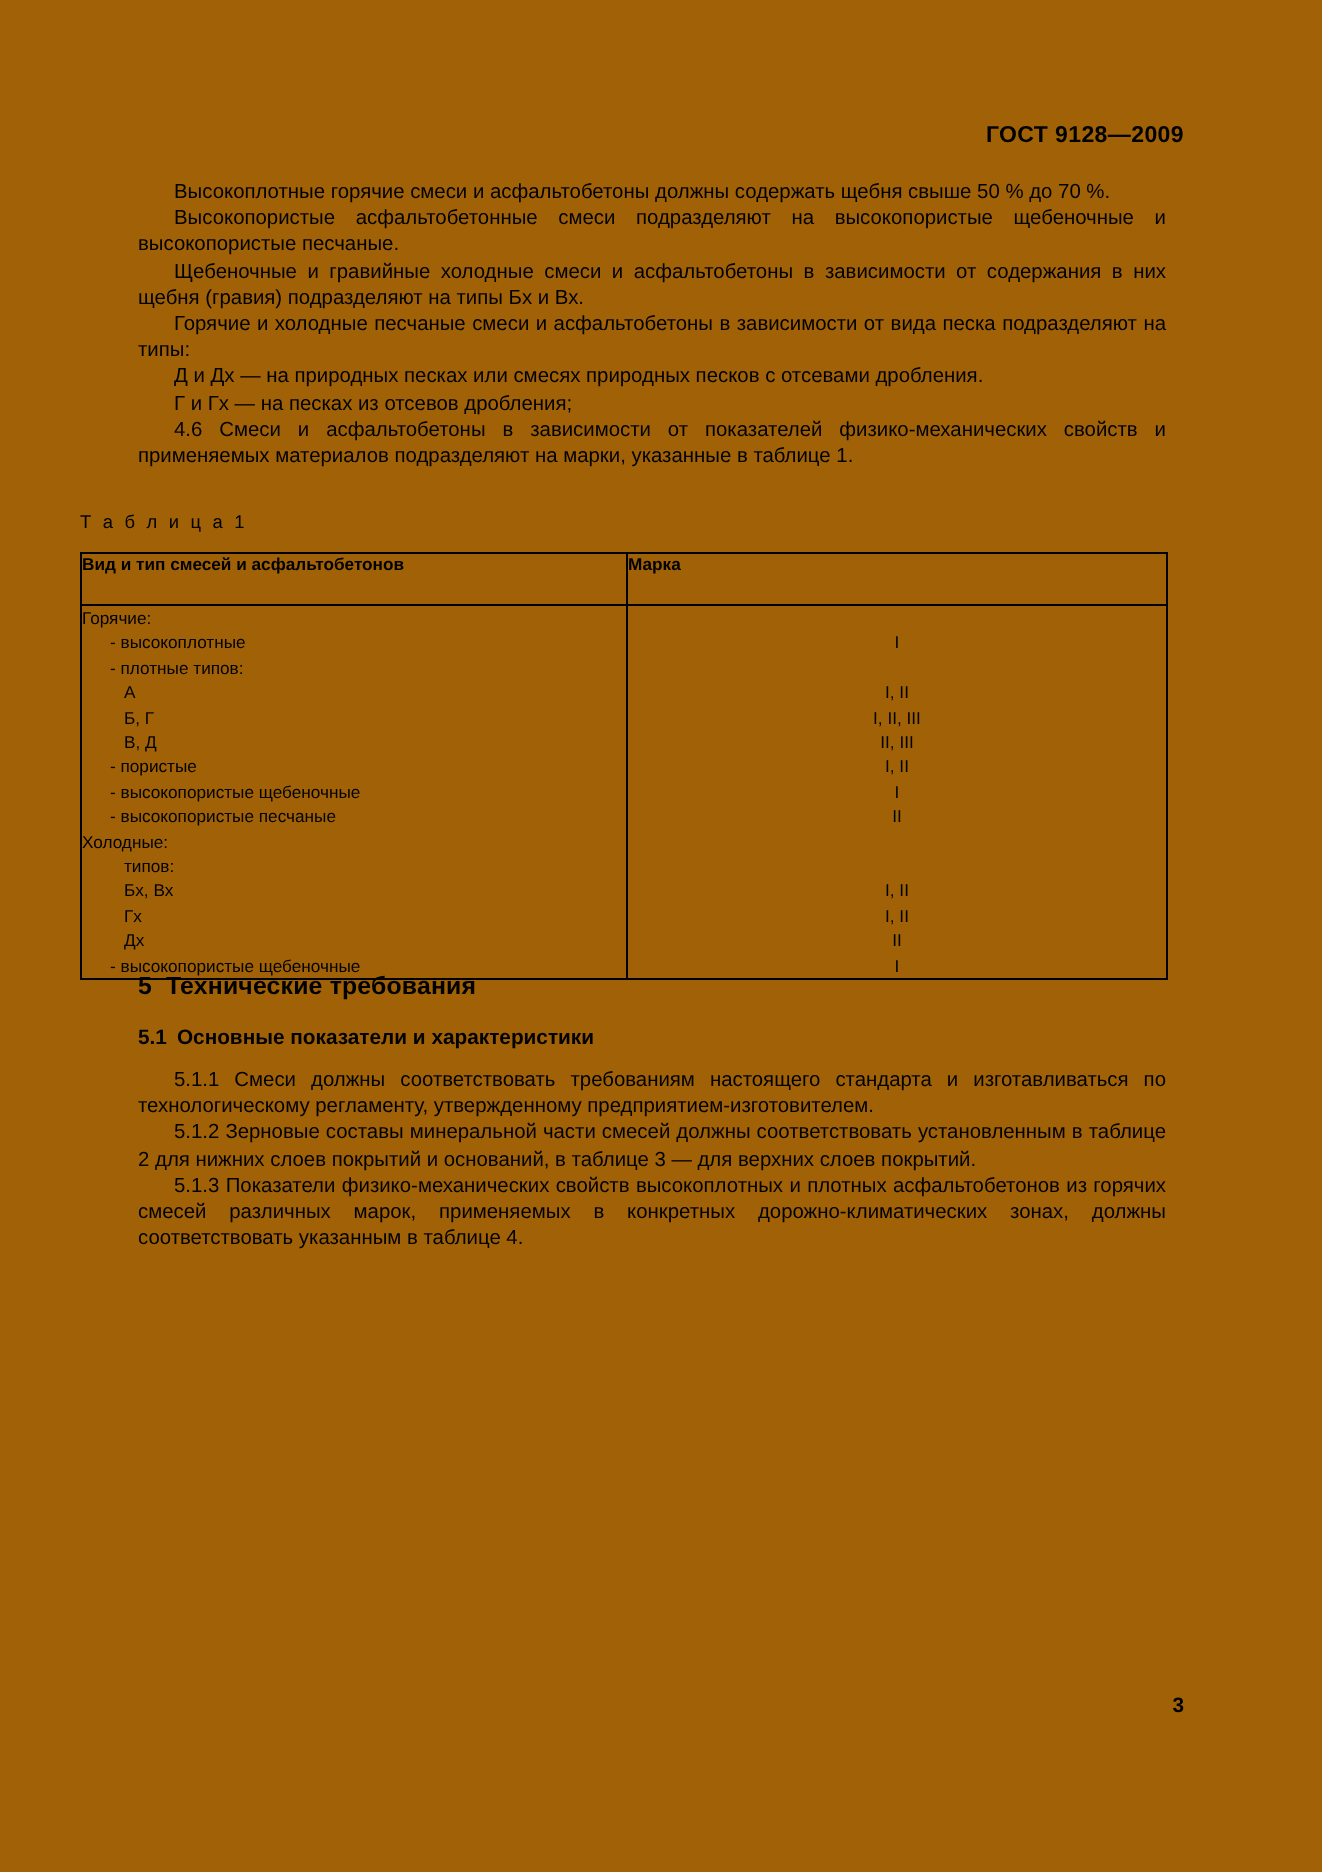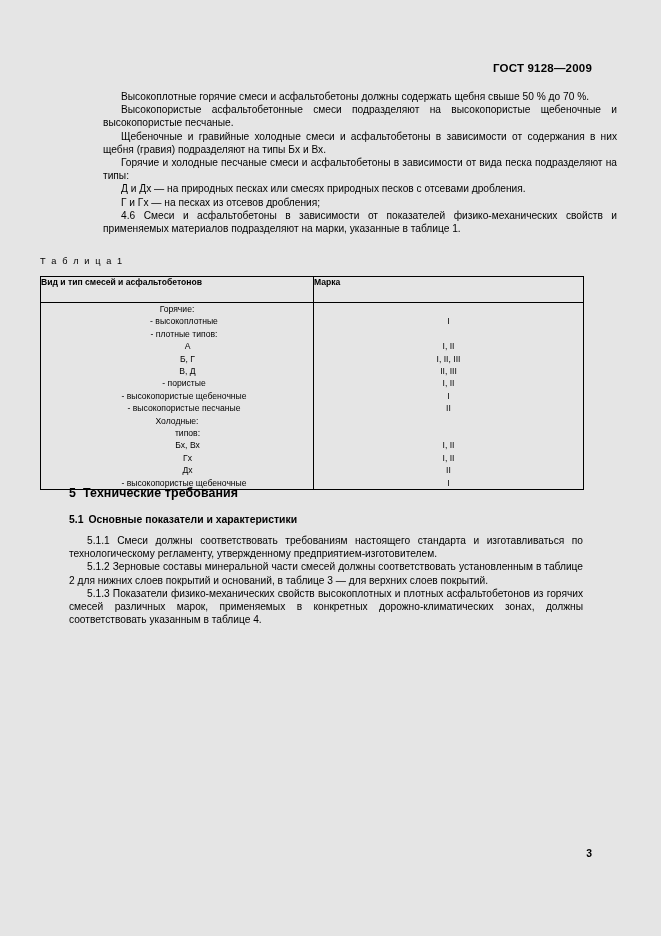--- a/index.html
+++ b/index.html
@@ -8,21 +8,21 @@
     background: #ffffff;
   }
   body {
     font-family: "Liberation Sans", sans-serif;
     color: #000000;
   }
   .page {
     position: relative;
     width: 661px;
     height: 936px;
-    background: #e5e5e5;
+    background: #a16207;
     overflow: hidden;
     box-sizing: border-box;
   }
 
   
   .running-head {
     position: absolute;
     top: 62px;
     right: 69px;
     font-size: 11.5px;
@@ -30,21 +30,20 @@
     letter-spacing: 0.2px;
     white-space: nowrap;
   }
 
   
   .content {
     position: absolute;
     left: 69px;
     top: 90px;
     width: 514px;
-    margin-left: 34px;
   }
   p.body {
     margin: 0 0 0 0;
     font-size: 10.2px;
     line-height: 13.2px;
     text-align: justify;
     text-justify: inter-word;
     text-indent: 18px;
     hyphens: manual;
   }
@@ -92,21 +91,21 @@
     font-size: 8.6px;
     font-weight: bold;
     text-align: left;
     vertical-align: middle;
     border-bottom: 1.3px solid #000 !important;
   }
   .col-sep { border-right: 1.1px solid #000 !important; }
   .col-left { width: 273px; }
   .col-right { width: 270px; }
 
-  .cellpad-left  { padding: 5px 6px 6px 8px; text-align: center; }
+  .cellpad-left  { padding: 5px 6px 6px 8px; }
   .cellpad-right { padding: 5px 6px 6px 6px; }
 
   ul.tlist {
     list-style: none;
     margin: 0;
     padding: 0;
     font-size: 8.6px;
     line-height: 12.4px;
   }
   ul.tlist li { white-space: pre; }

